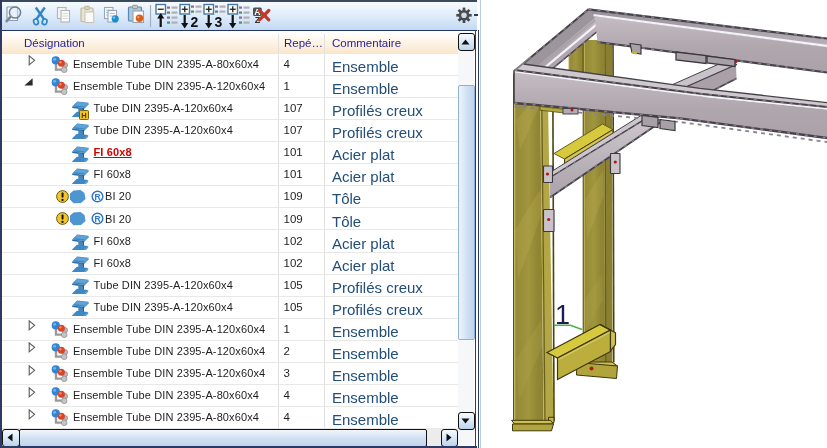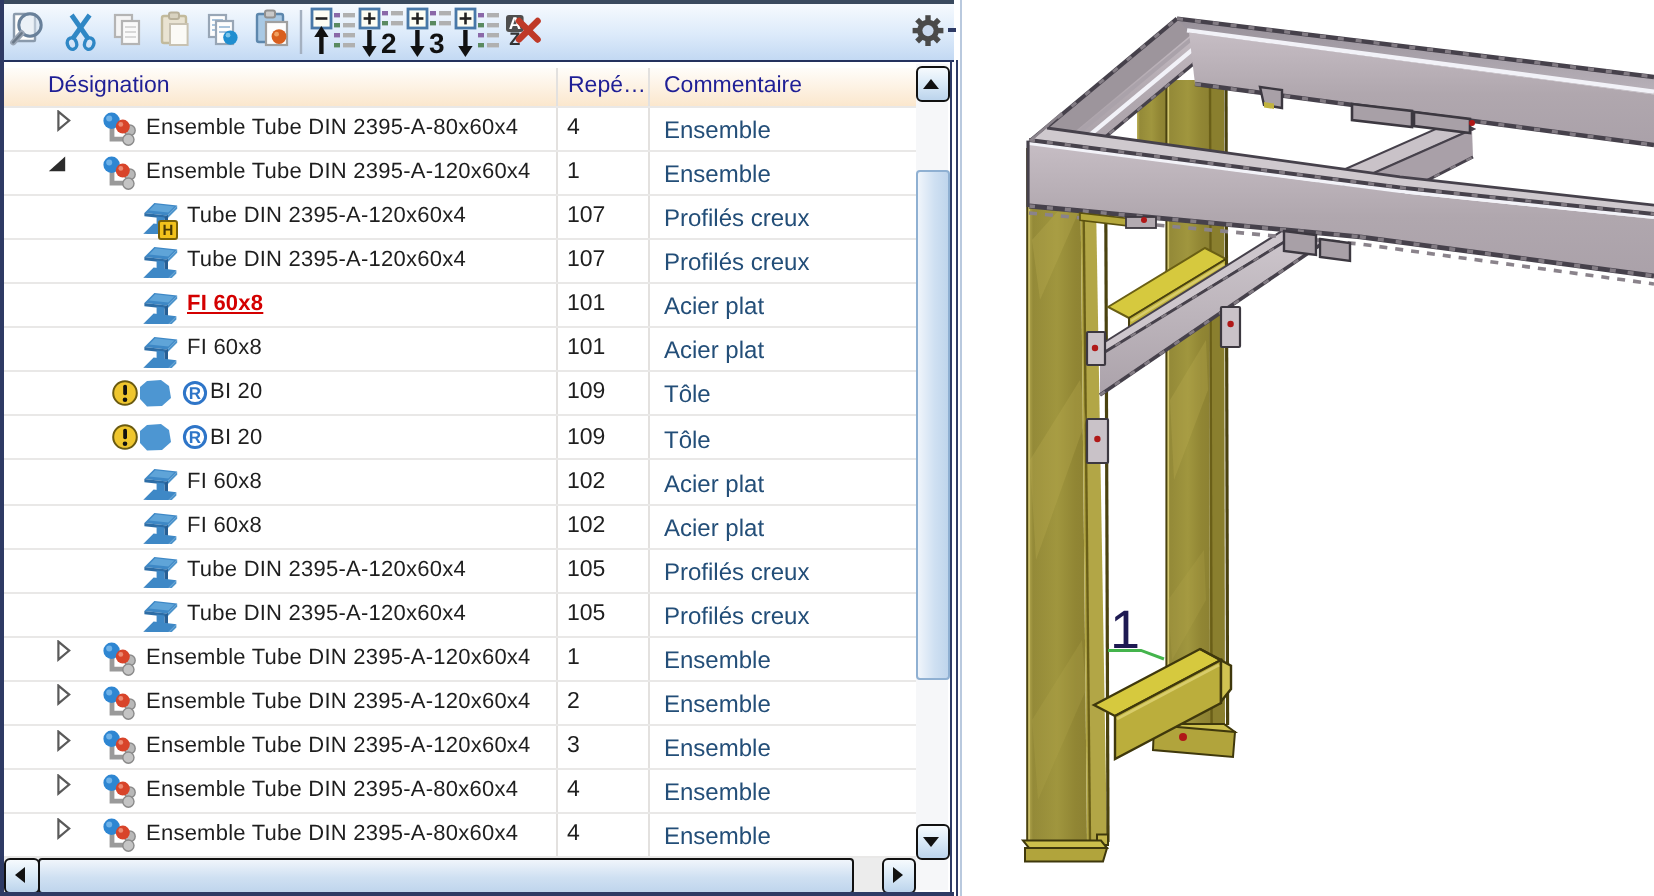--- a/index.html
+++ b/index.html
@@ -5,21 +5,21 @@
 .abs{position:absolute}
 #panel{position:absolute;left:0;top:0;width:481px;height:448px;background:#fff}
 #toolbar{position:absolute;left:0;top:0;width:477px;height:27.5px;background:linear-gradient(#f6fafe,#dceafa 55%,#c3d9f3);border-top:2px solid #3a4a5e;border-bottom:1.8px solid #24325e}
 #hdr{position:absolute;left:2px;top:33.5px;width:455.5px;height:19px;background:linear-gradient(#fffdfa,#fbe7cd)}
 .htxt{position:absolute;top:37px;font-size:11.5px;color:#1f1f96}
 .sep{position:absolute;left:2px;width:455.5px;height:1px;background:#e9e8e7}
 .colsep{position:absolute;top:33.5px;width:1px;height:395px;background:#e3e1df}
 .nm{position:absolute;font-size:11px;letter-spacing:0.12px;color:#1e1e1e;white-space:pre}
 .nm.red{color:#d40000;text-decoration:underline;font-weight:bold}
 .rep{position:absolute;left:283.5px;font-size:11.5px;color:#1e1e1e}
-.com{position:absolute;left:332px;font-size:12px;color:#234e78}
+.com{position:absolute;left:332px;font-size:15px;color:#234e78}
 #borders div{position:absolute;background:#2e3a64}
 </style></head>
 <body>
 
 <svg width="0" height="0" style="position:absolute">
 <defs>
 <g id="i-asm">
   <path d="M5,7.5 L5,13.6 L12,13.6" fill="none" stroke="#9a9a9a" stroke-width="2.4"></path>
   <circle cx="13.9" cy="9.2" r="2.7" fill="#b8b8b8" stroke="#8a8a8a" stroke-width="0.7"></circle>
   <circle cx="13.2" cy="13.8" r="2.8" fill="#c4c4c4" stroke="#8a8a8a" stroke-width="0.7"></circle>

